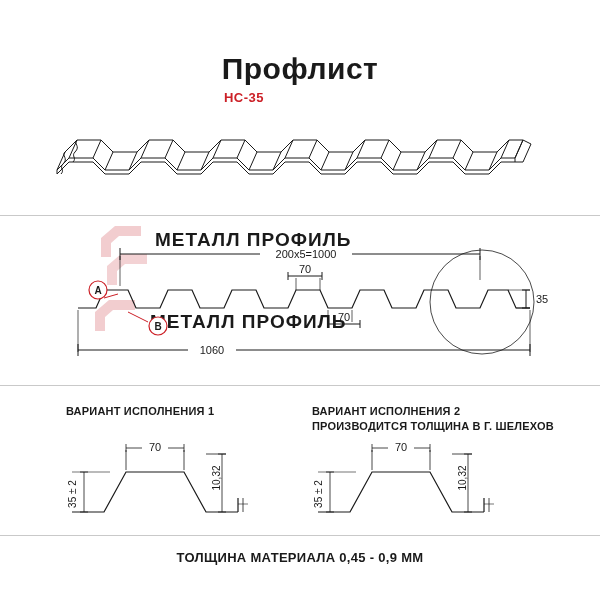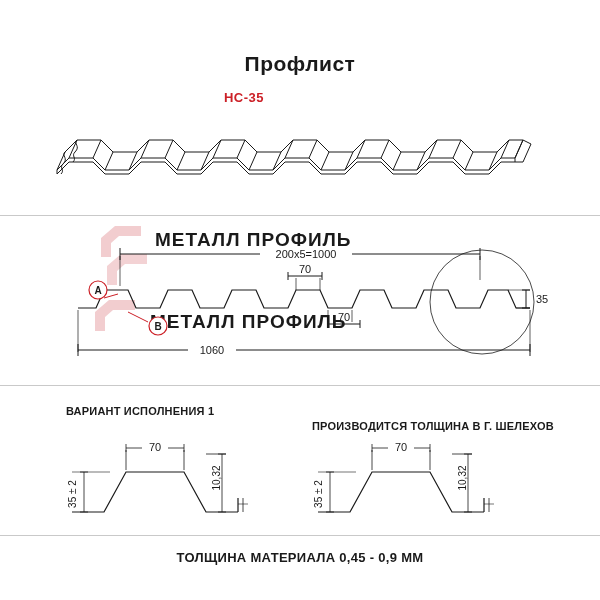--- a/index.html
+++ b/index.html
@@ -18,21 +18,21 @@
   .page {
     position: absolute;
     inset: 0;
   }
   .title {
     position: absolute;
     top: 52px;
     left: 0;
     width: 600px;
     text-align: center;
-    font-size: 21px;
+    font-size: 30px;
     font-weight: bold;
     letter-spacing: 0.5px;
   }
   .subtitle {
     position: absolute;
     top: 90px;
     left: 0;
     width: 488px;
     text-align: center;
     font-size: 13px;
@@ -196,20 +196,21 @@
 
       <text x="246" y="26" font-size="11" text-anchor="middle">200х5=1000</text>
       <text x="245" y="41" font-size="11" text-anchor="middle">70</text>
       <text x="284" y="89" font-size="11" text-anchor="middle">70</text>
       <text x="482" y="71" font-size="11" text-anchor="middle">35</text>
       <text x="152" y="122" font-size="11" text-anchor="middle">1060</text>
     </svg>
   </div>
 
   <div class="variant-label v1">ВАРИАНТ ИСПОЛНЕНИЯ 1</div>
+  <div class="variant-label v2">ВАРИАНТ ИСПОЛНЕНИЯ 2</div>
   <div class="variant-label v2b">ПРОИЗВОДИТСЯ ТОЛЩИНА В Г. ШЕЛЕХОВ</div>
 
   <div class="det1">
     <svg width="210" height="96" viewBox="0 0 210 96">
       <g fill="none" stroke="#1a1a1a" stroke-width="1.2">
         <path d="M12,80 L44,80 L66,40 L124,40 L146,80 L178,80"></path>
         <path d="M178,80 L178,66"></path>
       </g>
       <g fill="none" stroke="#1a1a1a" stroke-width="0.8">
 

